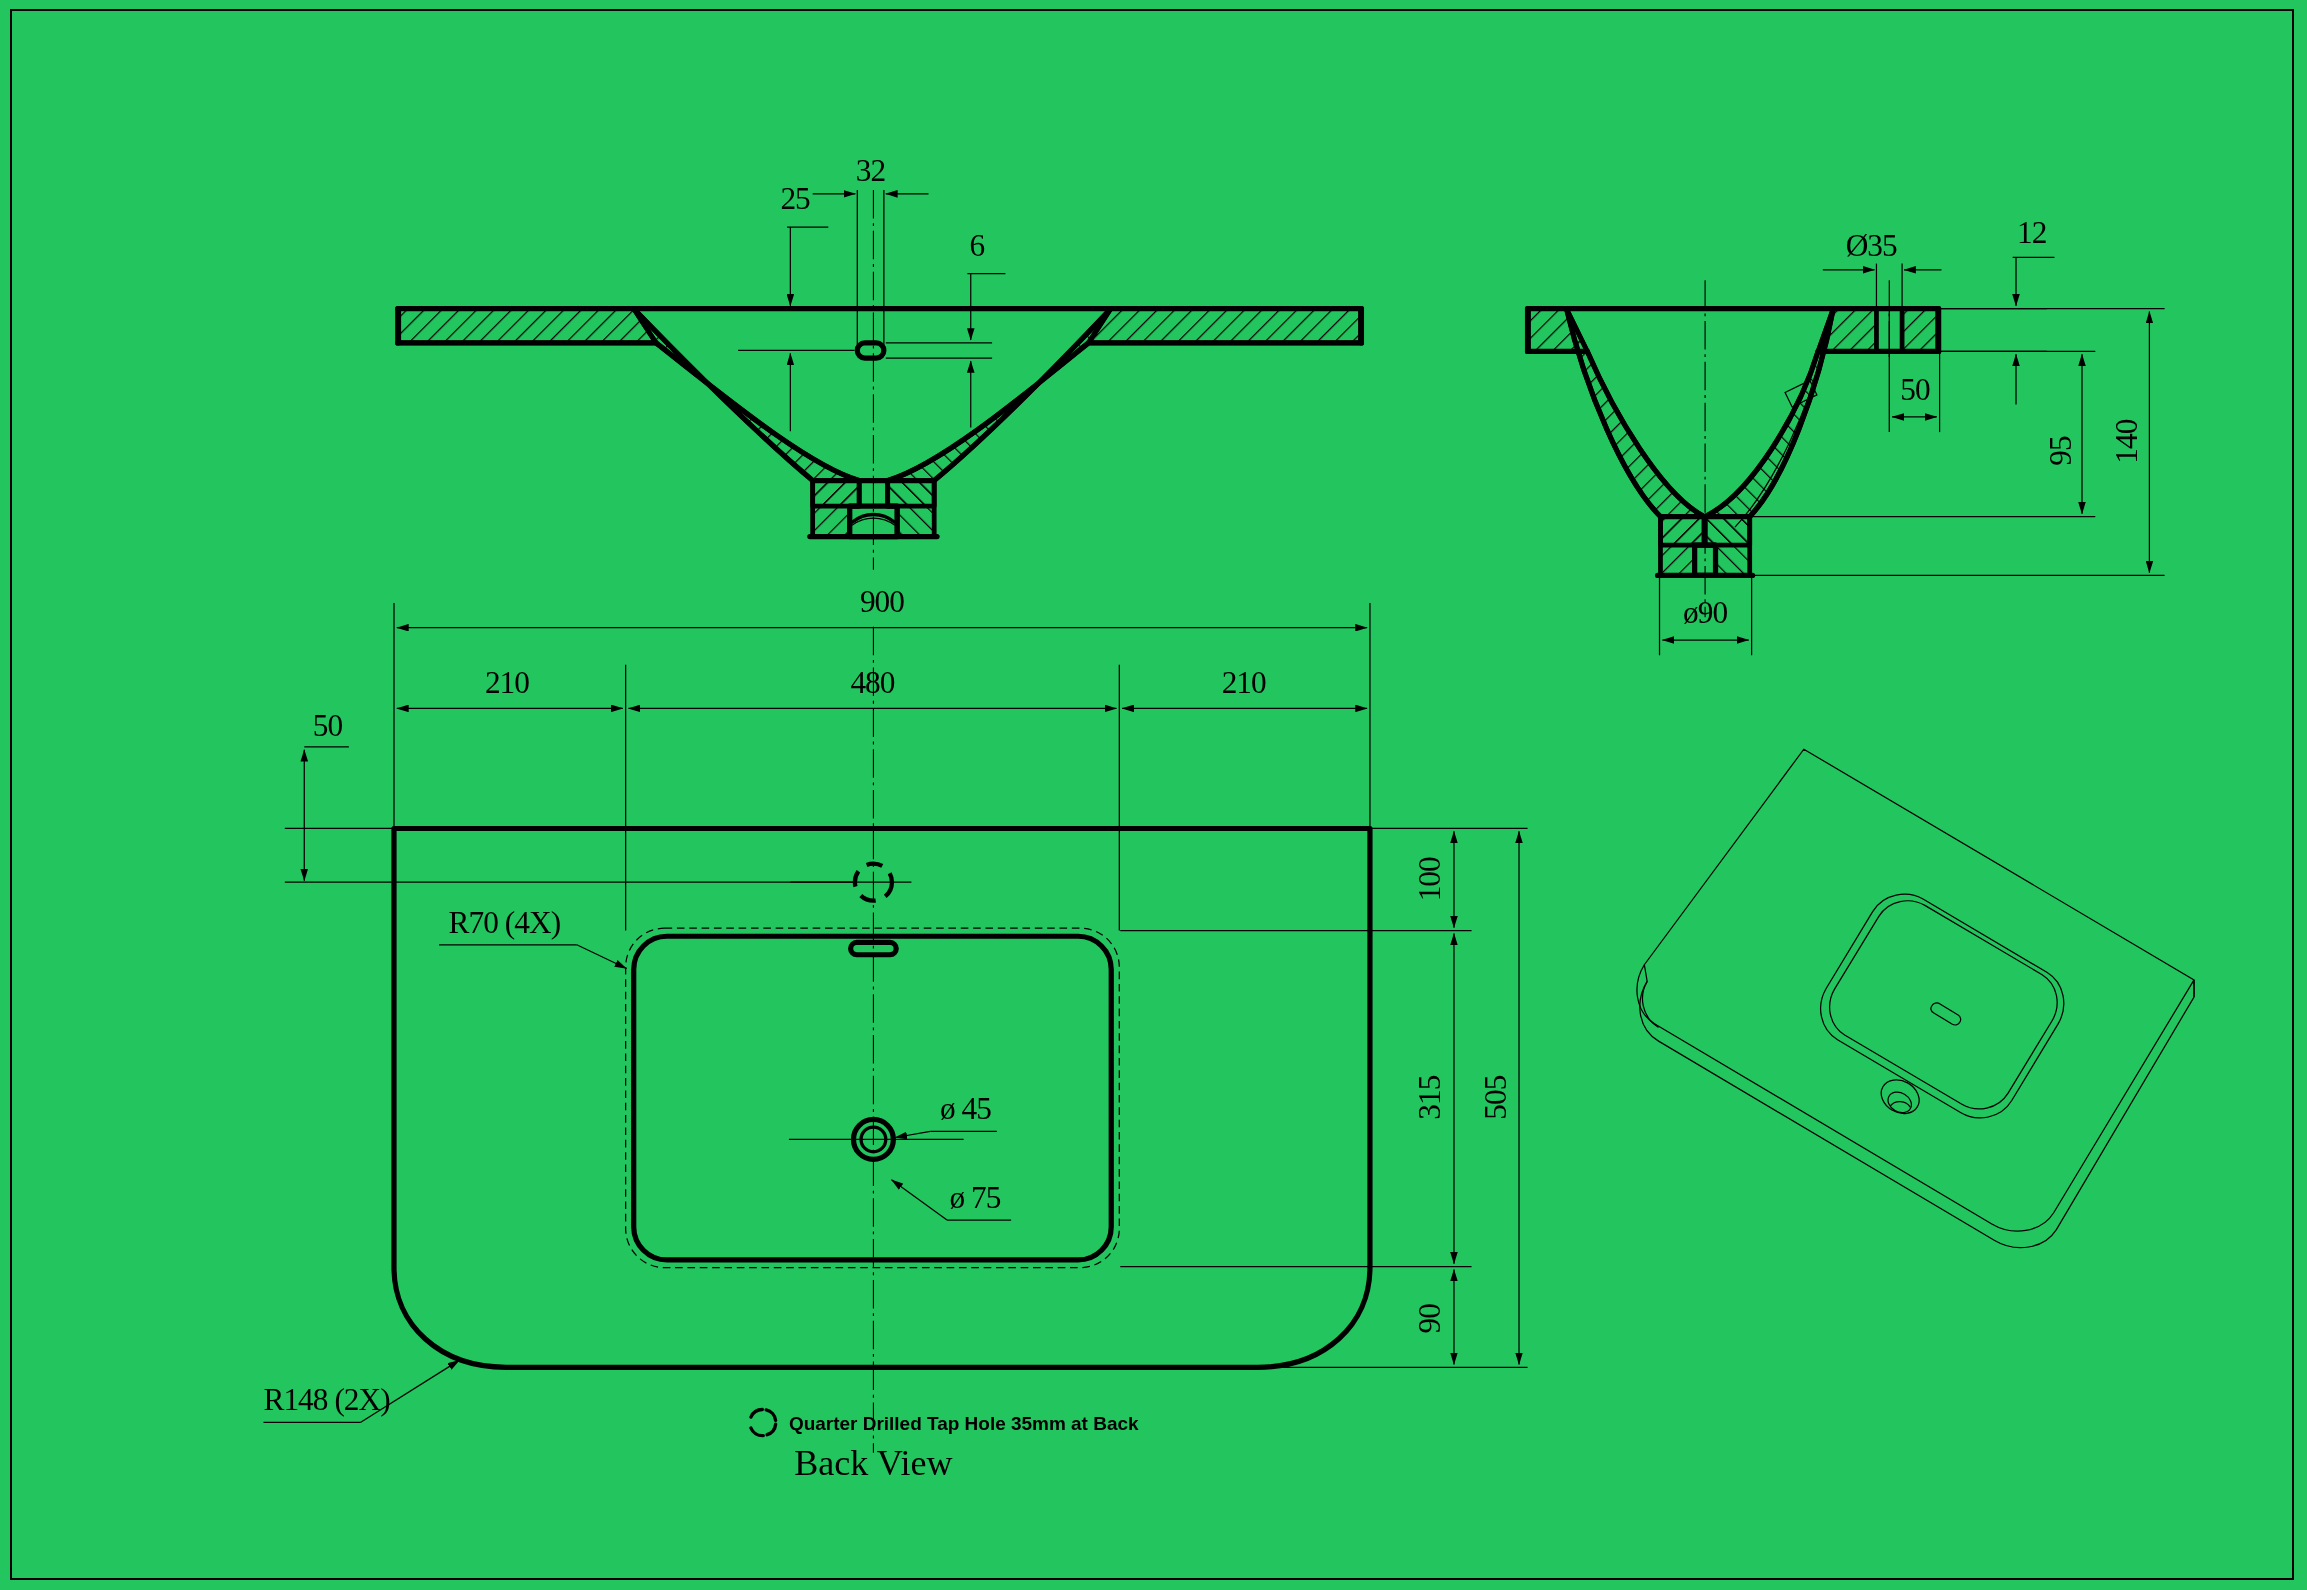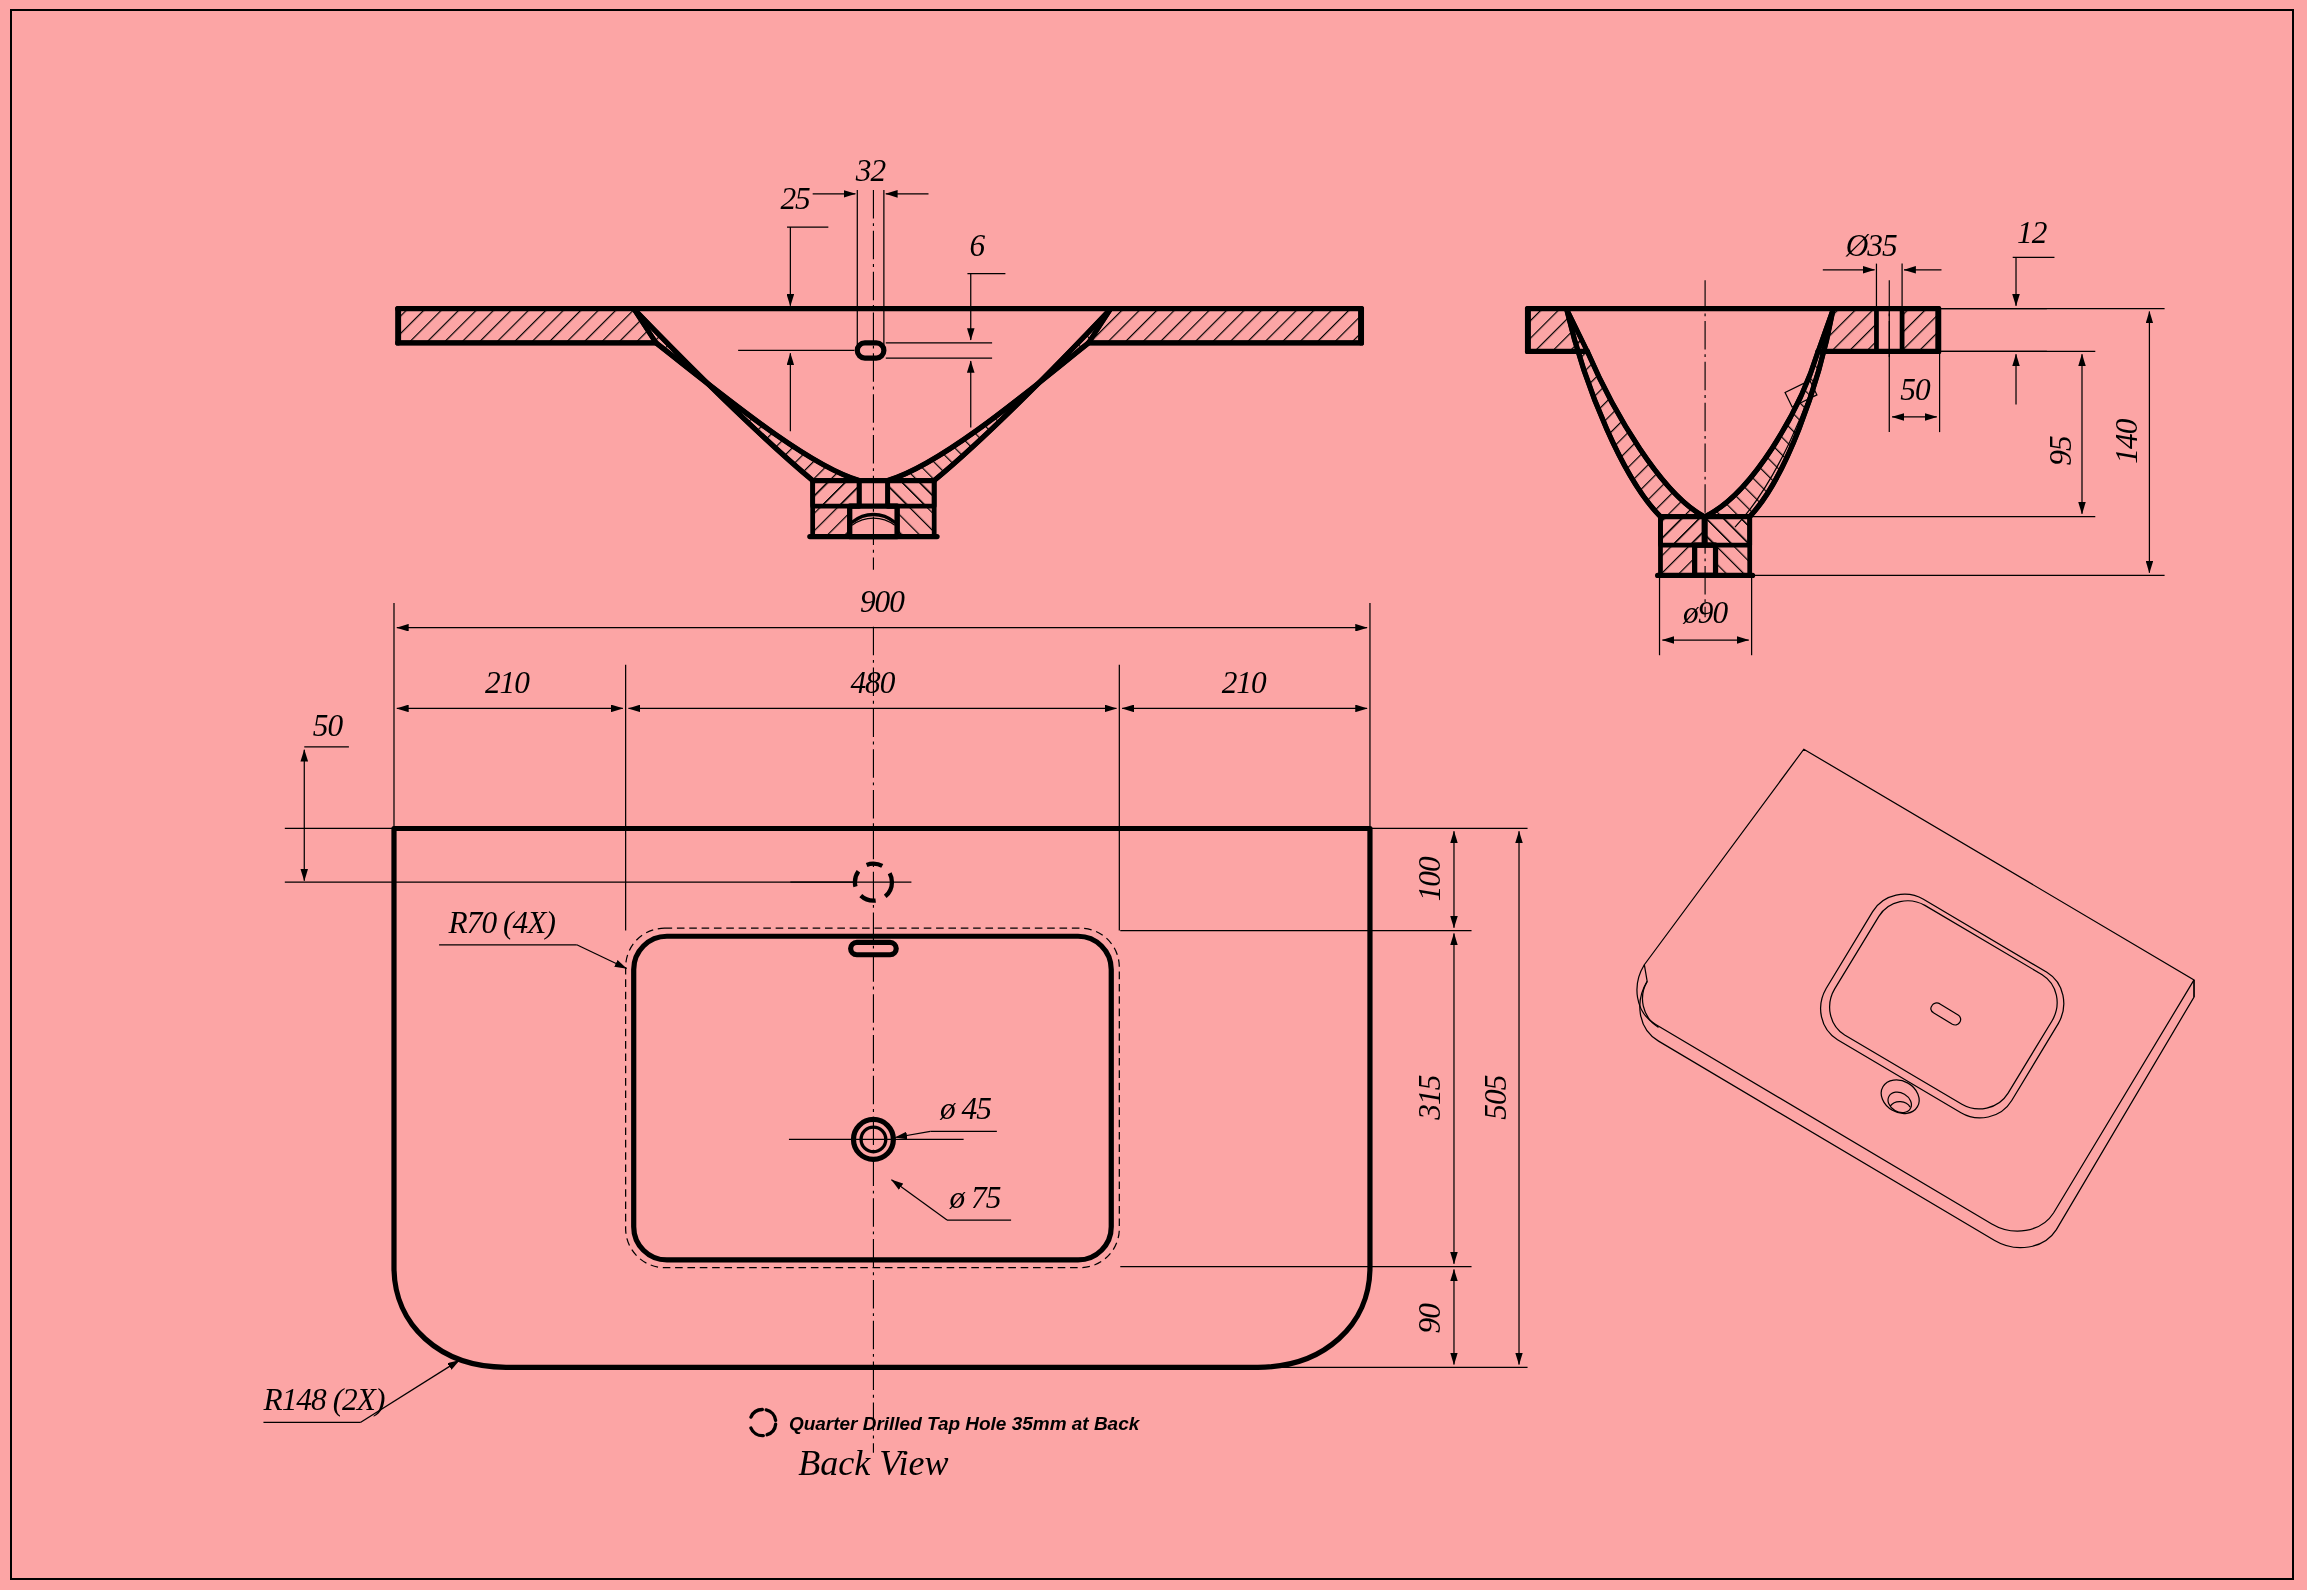--- a/index.html
+++ b/index.html
@@ -1,22 +1,21 @@
 <!DOCTYPE html>
 <html style="font-size:7.6px"><head>
 <meta charset="utf-8">
 <style>
   html,body{margin:0;padding:0;background:#ffffff;}
   body{font-family:"Liberation Serif", serif;}
   #sheet{
     position:relative;
     width:2307px;height:1591px;
-    background:#fca5a5;
+    background:#22c55e;
     overflow:hidden;
-    font-style:italic;
   }
   #frame{
     position:absolute;
     left:10.4px;top:8.5px;
     width:2284px;height:1571px;
     border:2.8px solid #000;
     box-sizing:border-box;
   }
   svg.layer{position:absolute;left:0;top:0;width:2307px;height:1591px;overflow:visible;}
   .dimtext{

